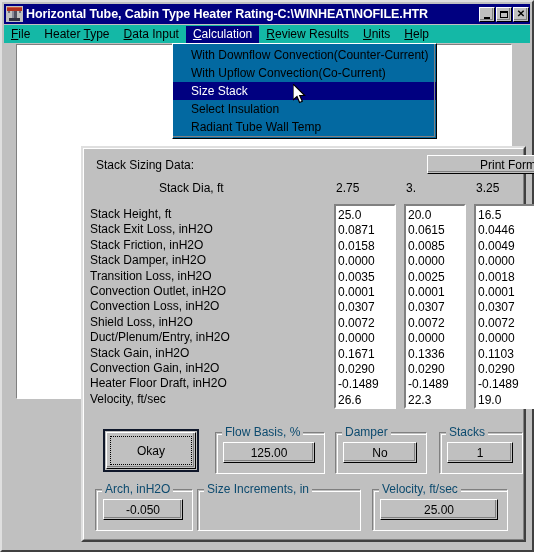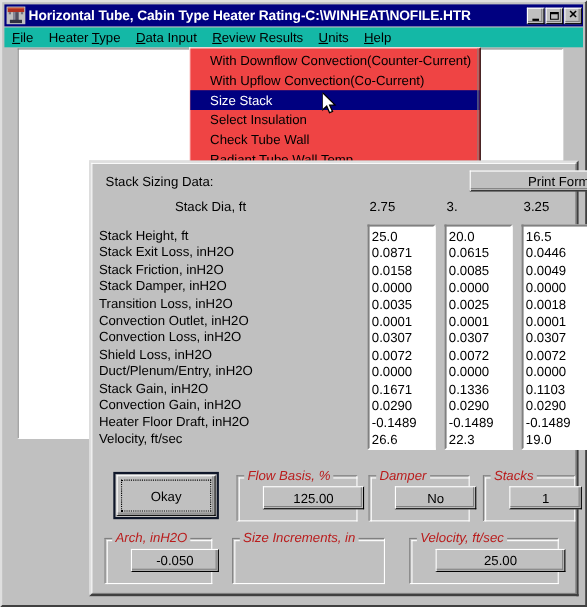--- a/index.html
+++ b/index.html
@@ -146,21 +146,21 @@
     border-right: 1px solid #ffffff;
     border-bottom: 1px solid #ffffff;
     box-sizing: border-box;
   }
 
   
   #dropdown {
     position: absolute;
     left: 170px; top: 41px;
     width: 265px;
-    background: #ef4444;
+    background: #0369a1;
     border-left: 1px solid #ffffff;
     border-top: 1px solid #ffffff;
     border-right: 1px solid #000000;
     border-bottom: 1px solid #000000;
     box-sizing: border-box;
     padding: 2px 0;
     z-index: 40;
   }
   #dropdown::after {
     
@@ -358,32 +358,30 @@
     border-left: 1px solid #ffffff;
     border-top: 1px solid #ffffff;
     box-sizing: border-box;
   }
   .gb-legend {
     position: absolute;
     left: 7px; top: 0;
     background: #c0c0c0;
     padding: 0 3px;
     font-size: 12px;
-    color: #b91c1c;
+    color: #0c4a6e;
     white-space: nowrap;
     z-index: 3;
     line-height: 12px;
-    font-style: italic;
   }
   .gb-field {
     position: absolute;
     left: 8px; top: 16px;
     height: 21px;
     z-index: 2;
-    margin-left: 16px;
   }
 </style>
 </head>
 <body>
 
 <div id="app-window">
 
   <div id="title-bar">
     <div id="title-icon">
       <svg width="17" height="16" viewBox="0 0 17 16">
@@ -410,33 +408,33 @@
     </div>
     <div class="tb-btn" id="btn-close">
       <div class="tb-glyph">✕</div>
     </div>
   </div>
 
   <div id="menu-bar">
       <div class="menu-item"><span class="acc">F</span>ile</div>
       <div class="menu-item">Heater <span class="acc">T</span>ype</div>
       <div class="menu-item"><span class="acc">D</span>ata Input</div>
+      <div class="menu-item selected"><span class="acc">C</span>alculation</div>
       <div class="menu-item"><span class="acc">R</span>eview Results</div>
       <div class="menu-item"><span class="acc">U</span>nits</div>
       <div class="menu-item"><span class="acc">H</span>elp</div>
     </div>
 
   <div id="client-area"></div>
 
   <div id="dropdown">
       <div class="dd-item">With Downflow Convection(Counter-Current)</div>
       <div class="dd-item">With Upflow Convection(Co-Current)</div>
       <div class="dd-item selected">Size Stack</div>
       <div class="dd-item">Select Insulation</div>
-      <div class="dd-item">Check Tube Wall</div>
       <div class="dd-item">Radiant Tube Wall Temp</div>
     </div>
 
   <div id="cursor">
     <svg width="14" height="21" viewBox="0 0 14 21">
       <polygon points="0,0 0,16 4,12.5 6.6,18.5 9.3,17.3 6.7,11.6 11.5,11.3" fill="#ffffff" stroke="#000000" stroke-width="1.2" stroke-linejoin="miter"></polygon>
     </svg>
   </div>
 
   <div id="dialog">
@@ -554,21 +552,21 @@
               <span>1</span>
             </div>
           </div>
           <div class="groupbox" style="left: 11px; top: 334px; width: 98px; height: 48px;">
             <div class="gb-frame"></div>
             <div class="gb-legend">Arch, inH2O</div>
             <div class="gb-field btn95" style="width: 80px;">
               <span>-0.050</span>
             </div>
           </div>
-          <div class="groupbox" style="left: 127px; top: 334px; width: 139px; height: 48px; padding-left: 40px;">
+          <div class="groupbox" style="left: 113px; top: 334px; width: 164px; height: 48px; padding-left: 40px;">
             <div class="gb-frame"></div>
             <div class="gb-legend">Size Increments, in</div>
           </div>
           <div class="groupbox" style="left: 288px; top: 334px; width: 136px; height: 48px;">
             <div class="gb-frame"></div>
             <div class="gb-legend">Velocity, ft/sec</div>
             <div class="gb-field btn95" style="width: 118px;">
               <span>25.00</span>
             </div>
           </div>

